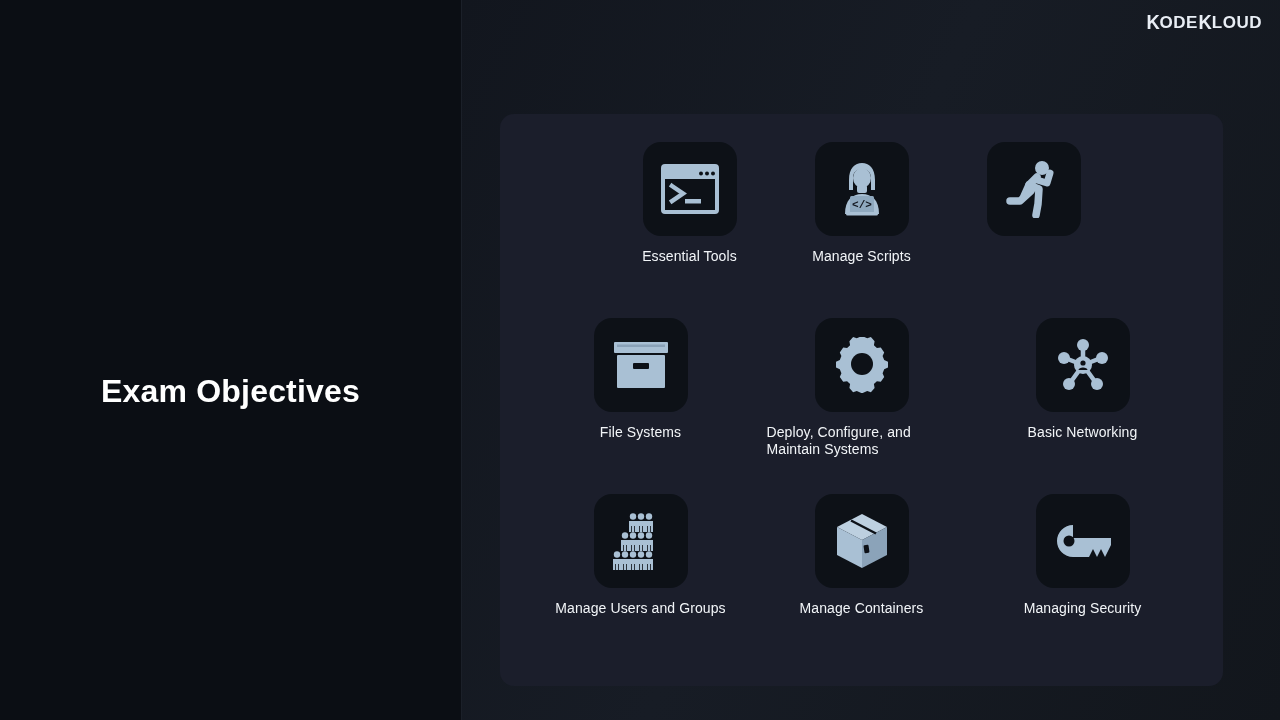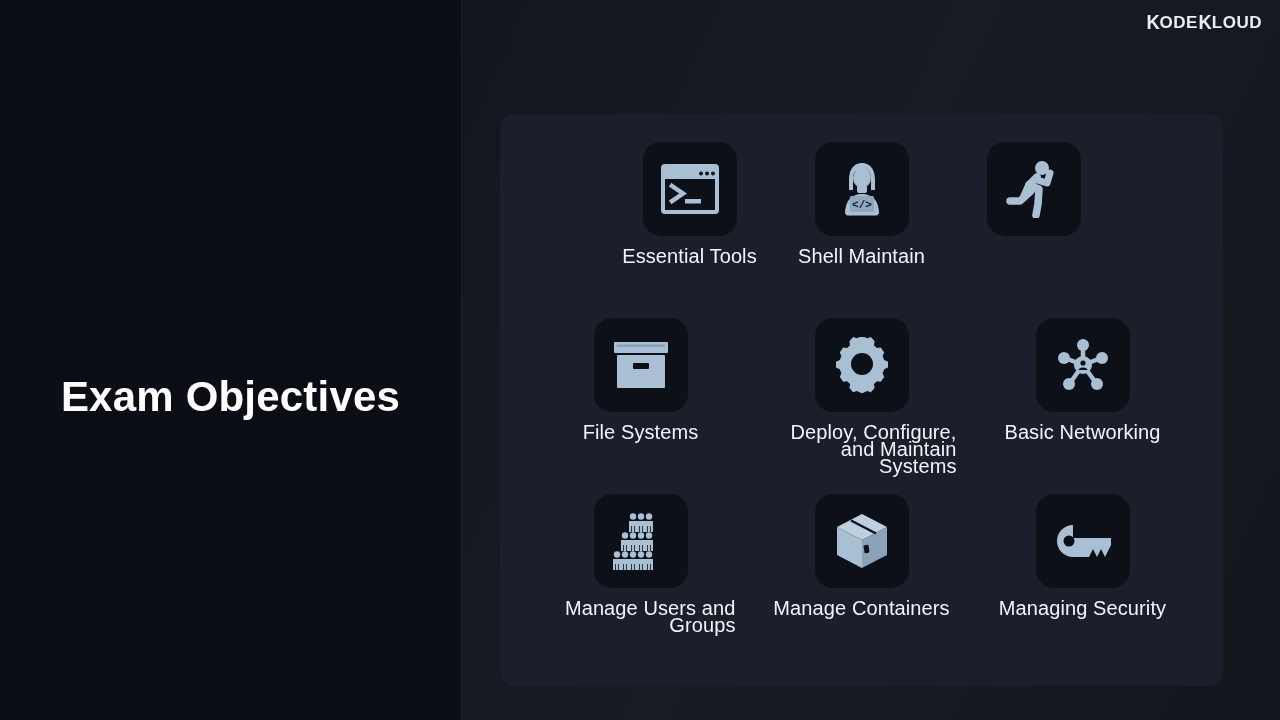--- a/index.html
+++ b/index.html
@@ -29,21 +29,21 @@
     font-family:"Liberation Sans", sans-serif;
   }
   .brand .kglyph {
     display:inline-block; font-size:20px; font-weight:700;
     transform:scaleX(.92); margin-right:-1px;
   }
   
   .title {
     position:absolute; left:0; top:373px; width:461px;
     text-align:center; color:#ffffff;
-    font-size:42px; font-weight:700; letter-spacing:.2px;
+    font-size:32px; font-weight:700; letter-spacing:.2px;
   }
   
   .panel {
     position:absolute; left:500px; top:114px;
     width:723px; height:572px;
     background:#1b1e2b; border-radius:14px;
   }
   .grid {
     position:absolute; left:0; top:0; width:100%; height:100%;
     padding:14px 30px 18px 30px;
@@ -61,22 +61,22 @@
   .cell {
     display:flex; flex-direction:column; align-items:center;
   }
   .tile {
     width:94px; height:94px; border-radius:18px;
     background:#0d1117;
     display:flex; align-items:center; justify-content:center;
   }
   .tile svg { display:block; }
   .label {
-    margin-top:12px; color:#f2f5f8; font-size:20px;
-    line-height:17px; text-align:right; max-width:190px;
+    margin-top:12px; color:#f2f5f8; font-size:14px;
+    line-height:17px; text-align:left; max-width:190px;
     letter-spacing:.1px;
   }
 </style>
 </head>
 <body>
 
 <div id="slide">
 
   <div class="right-bg"></div>
   <div class="divider"></div>
@@ -115,21 +115,21 @@
             <svg width="58" height="58" viewBox="0 0 58 58">
               <path d="M16 20 C16 8 22 3 29 3 C36 3 42 8 42 20 L42 30 L38 30 L38 18 C38 12 34 9 29 9 C24 9 20 12 20 18 L20 30 L16 30 Z" fill="#a9c0d4"></path>
               <ellipse cx="29" cy="18" rx="9" ry="10" fill="#a9c0d4"></ellipse>
               <rect x="24" y="25" width="10" height="8" rx="2" fill="#a9c0d4"></rect>
               <path d="M12 54 C12 40 19 34 29 34 C39 34 46 40 46 54 Z" fill="#a9c0d4"></path>
               <rect x="17" y="36" width="24" height="17" rx="1.5" fill="#8fa9bf"></rect>
               <rect x="13" y="52" width="32" height="3.5" rx="1.5" fill="#a9c0d4"></rect>
               <text x="29" y="48" font-size="11" font-weight="700" fill="#12161e" text-anchor="middle" font-family="Liberation Mono, monospace">&lt;/&gt;</text>
             </svg>
           </div>
-          <div class="label">Shell Maintain</div>
+          <div class="label">Manage Scripts</div>
         </div>
 
         <div class="cell">
           <div class="tile">
             <svg width="56" height="58" viewBox="0 0 56 58">
               <circle cx="36" cy="8" r="7" fill="#a9c0d4"></circle>
               <path d="M31 17 L23 25 L18 36" stroke="#a9c0d4" stroke-width="7.5" fill="none" stroke-linecap="round"></path>
               <path d="M23 25 L33 29 L32 44 L30 55" stroke="#a9c0d4" stroke-width="7.5" fill="none" stroke-linecap="round" stroke-linejoin="round"></path>
               <path d="M31 20 L41 23 L44 13" stroke="#a9c0d4" stroke-width="7" fill="none" stroke-linecap="round" stroke-linejoin="round"></path>
               <path d="M25 31 L14 41 L4 41" stroke="#a9c0d4" stroke-width="7.5" fill="none" stroke-linecap="round" stroke-linejoin="round"></path>

